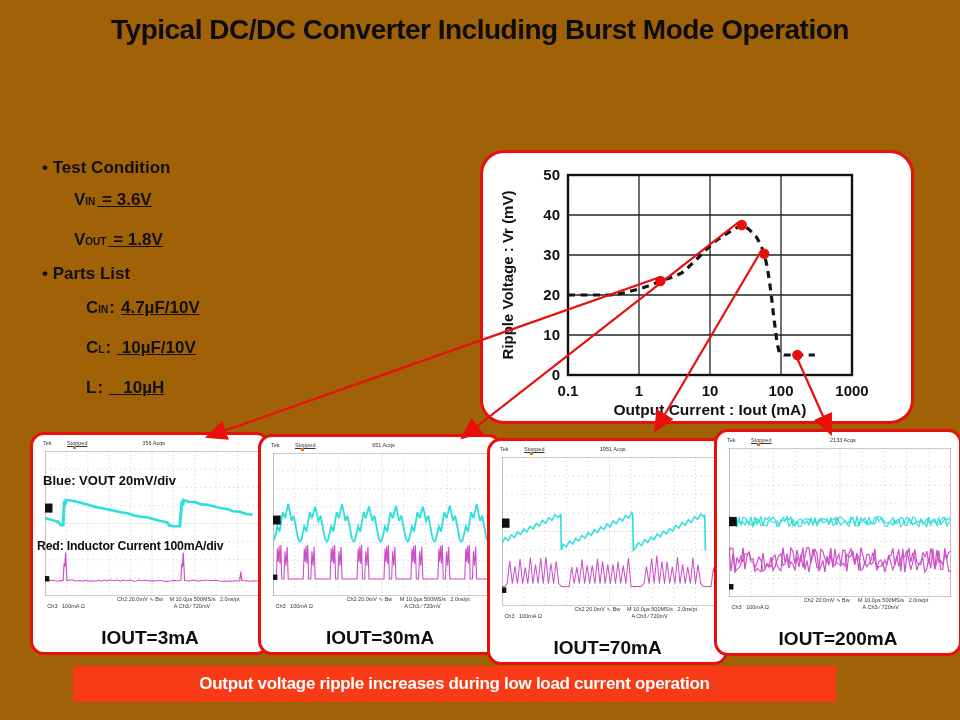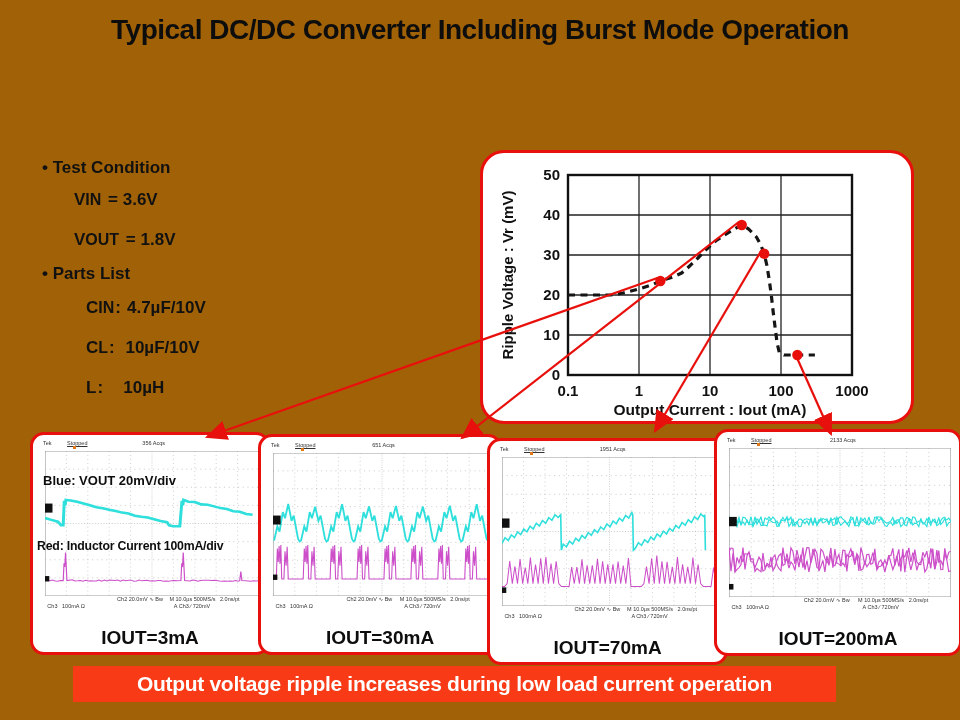--- a/index.html
+++ b/index.html
@@ -9,23 +9,23 @@
          font-size:28px;font-weight:800;letter-spacing:-0.5px;color:#0d0d0d;}
   .info-head{font-size:17px;font-weight:bold;margin-bottom:4px;}
   .info-row{display:flex;font-size:17px;font-weight:bold;align-items:baseline;}
   .tc1{position:absolute;left:42px;top:158px;}
   .r-vin{position:absolute;left:74px;top:190px;}
   .r-vout{position:absolute;left:74px;top:230px;}
   .tc2{position:absolute;left:42px;top:264px;}
   .r-cin{position:absolute;left:86px;top:298px;}
   .r-cl{position:absolute;left:86px;top:338px;}
   .r-l{position:absolute;left:86px;top:378px;}
-  .sub{font-size:16px;vertical-align:-3px;font-weight:bold;}
+  .sub{font-size:10px;vertical-align:-3px;font-weight:bold;}
   .sep{margin:0 4px 0 1px;}
-  .val{margin-left:2px;white-space:pre;}
+  .val{margin-left:2px;white-space:pre;text-decoration:underline;}
   
   .chart-box{position:absolute;left:480px;top:150px;width:428px;height:268px;
              border:3.5px solid #E8100C;border-radius:24px;background:#fff;z-index:2;}
   .chart-box svg{position:absolute;left:0;top:0;}
   
   .scope{position:absolute;border:3px solid #E8100C;border-radius:14px;background:#fff;z-index:1;padding-left:11px;}
   .sheader{position:absolute;top:5px;left:10px;right:8px;height:8px;font-size:5.5px;color:#333;}
   .sh-brand{position:absolute;left:0;}
   .sh-status{position:absolute;left:24px;text-decoration:underline;}
   .sh-acqs{position:absolute;left:46%;}
@@ -39,21 +39,21 @@
   .sf-trig{position:absolute;left:60%;top:7px;}
   .scaption{position:absolute;bottom:3px;left:0;right:0;text-align:center;
             font-weight:bold;font-size:19px;color:#0d0d0d;margin-top:7px;}
   .wave-label{position:absolute;font-weight:bold;color:#0d0d0d;z-index:3;white-space:nowrap;}
   .lbl-blue{left:10px;top:38px;font-size:13px;}
   .lbl-red{left:4px;top:104px;font-size:12.3px;letter-spacing:-0.2px;}
   
   #arrows-svg{position:absolute;left:0;top:0;z-index:6;pointer-events:none;}
   
   .banner{position:absolute;left:73px;top:666px;width:763px;height:36px;background:#F93A16;
-          color:#ffffff;font-weight:bold;font-size:21px;text-align:center;line-height:36px;
+          color:#ffffff;font-weight:bold;font-size:17px;text-align:center;line-height:36px;
           letter-spacing:-0.3px;}
 </style>
 </head>
 <body>
 
 <div class="slide">
 
   <div class="title">Typical DC/DC Converter Including Burst Mode Operation</div>
 
   <div class="info-head tc1">

